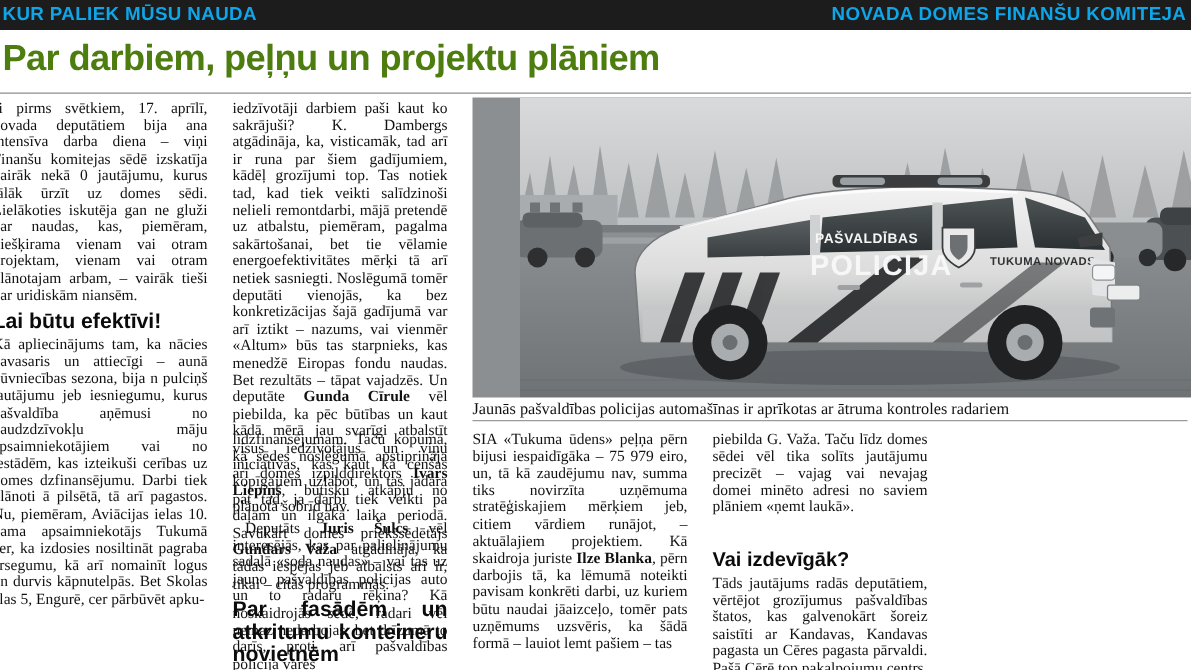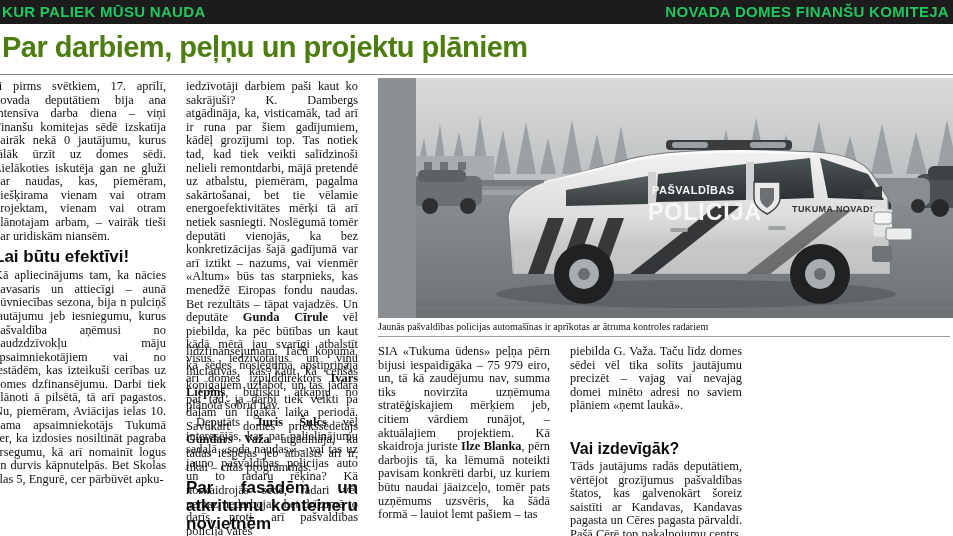--- a/index.html
+++ b/index.html
@@ -13,21 +13,21 @@
     overflow: hidden;
     position: relative;
   }
 
   
   .topbar {
     position: absolute;
     left: 0; top: 0;
     width: 953px; height: 24px;
     background: #1c1c1c;
-    color: #22c55e;
+    color: #0ea5e9;
   }
   .topbar .left {
     position: absolute;
     left: 0; top: 0;
     height: 24px;
     line-height: 24px;
     padding-left: 2px;
     font-family: "Liberation Sans", sans-serif;
     font-weight: bold;
     font-size: 15px;
@@ -97,21 +97,21 @@
     width: 613px; height: 240px;
     overflow: hidden;
     background: #8b8f92;
     padding-left: 38px;
   }
   .photo svg { display: block; }
   .caption {
     position: absolute;
     left: 378px; top: 320px;
     width: 572px;
-    font-size: 10px;
+    font-size: 13px;
     line-height: 13px;
     font-family: "Liberation Serif", serif;
   }
   .photo-rule {
     position: absolute;
     left: 378px; top: 336px;
     width: 572px; height: 1px;
     background: #9a9a9a;
   }
 

